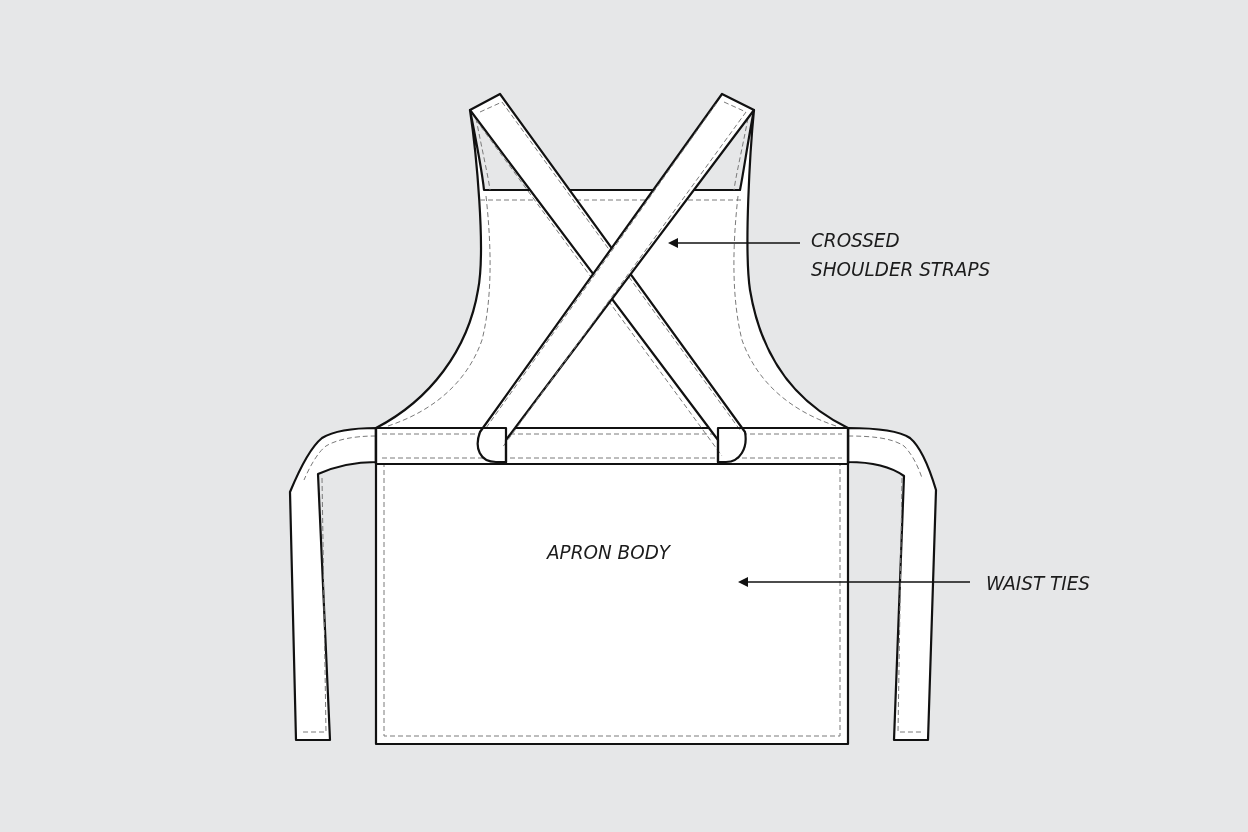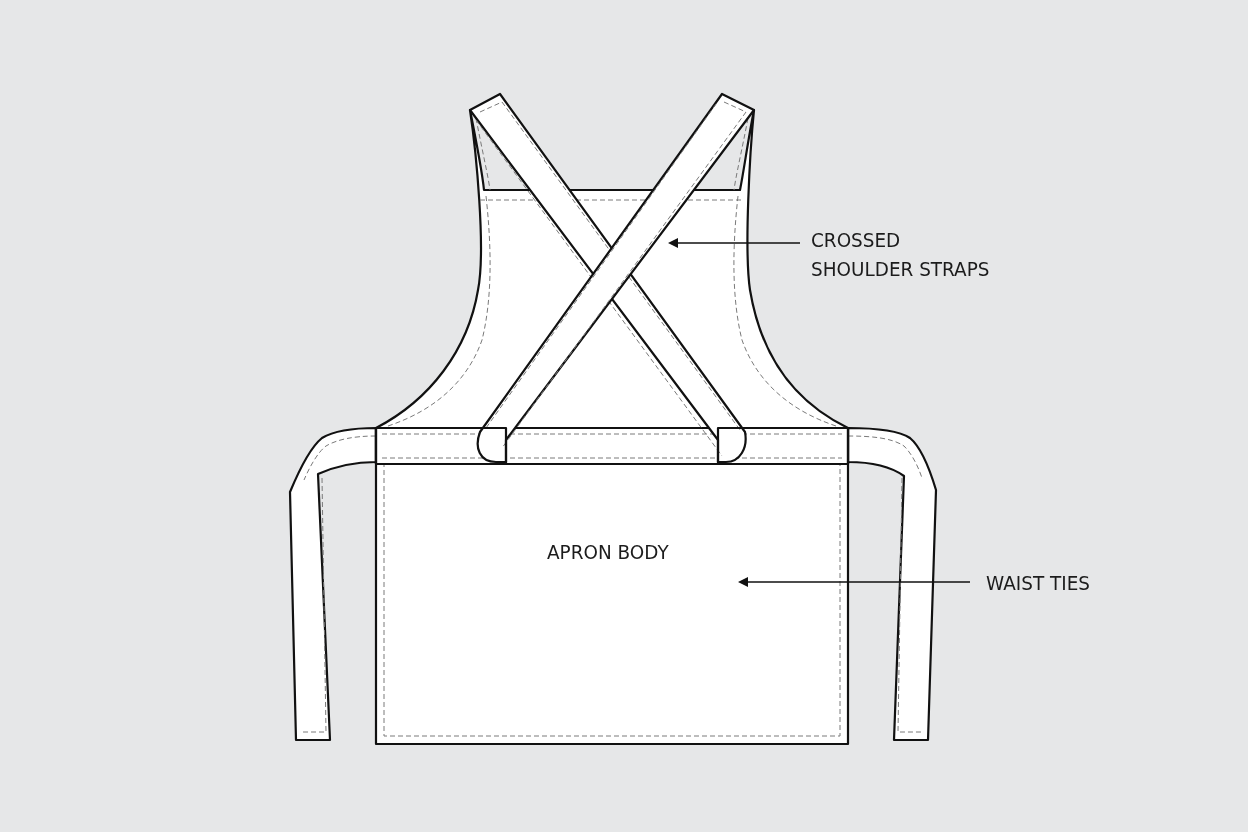--- a/index.html
+++ b/index.html
@@ -1,18 +1,18 @@
 <!DOCTYPE html>
 <html><head>
 <meta charset="utf-8">
 <style>
   html, body { margin:0; padding:0; }
   body { width:1248px; height:832px; background:#e6e7e8; overflow:hidden; position:relative;
          font-family:"DejaVu Sans","Liberation Sans",sans-serif; }
-  #stage { position:absolute; left:0; top:0; width:1144px; height:832px; }
+  #stage { position:absolute; left:0; top:0; width:1144px; height:832px;font-style:italic; }
   .lbl { position:absolute; color:#1c1c1c; font-size:20px; line-height:29px; letter-spacing:0px;
          font-family:"DejaVu Sans", sans-serif; white-space:nowrap; transform:scaleX(0.92); transform-origin:left top; }
 </style>
 </head>
 <body>
 
 <div id="stage">
 <svg width="1248" height="832" viewBox="0 0 1248 832" xmlns="http://www.w3.org/2000/svg">
   <defs>
     <style>

